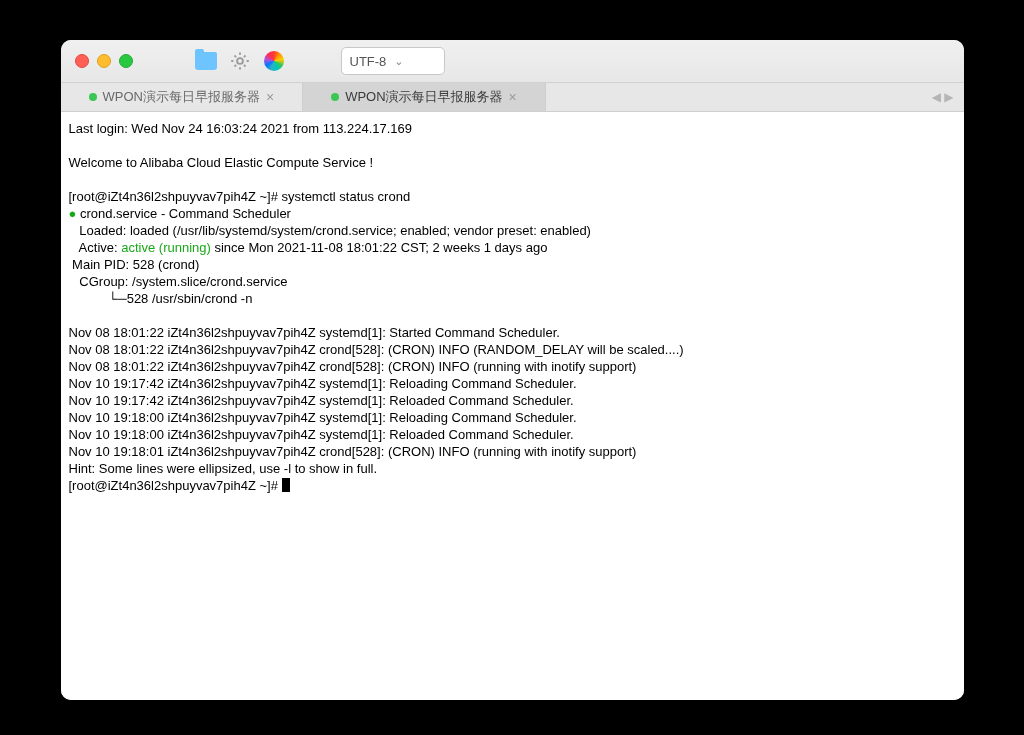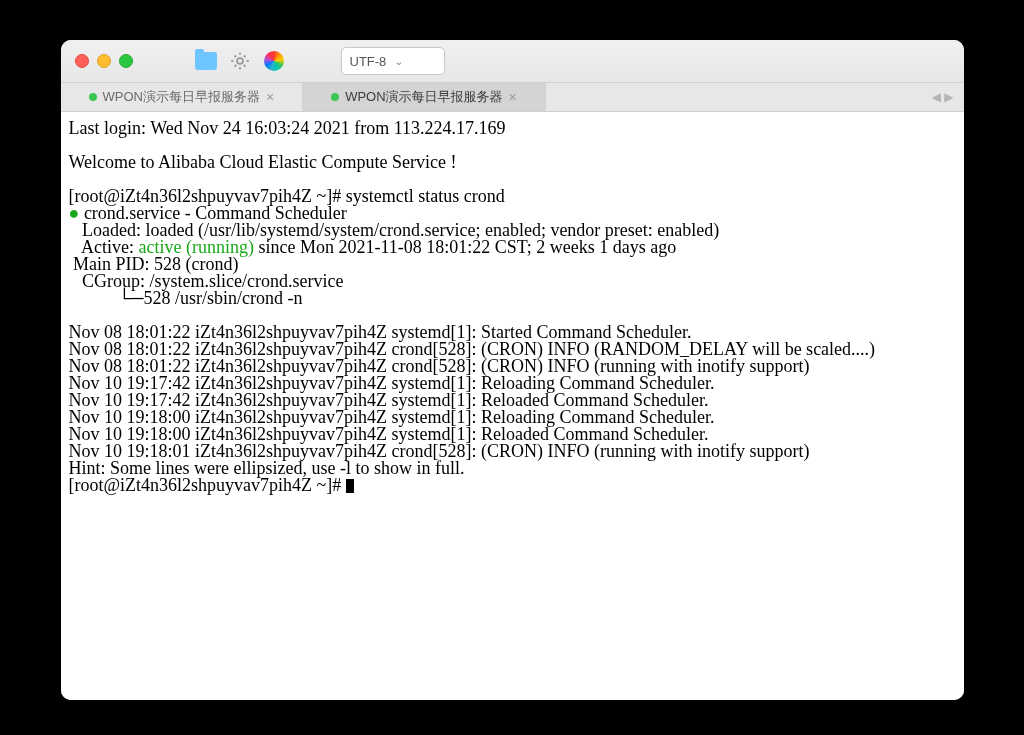--- a/index.html
+++ b/index.html
@@ -50,22 +50,22 @@
     padding:0 28px;border-right:1px solid #cfcfcf;white-space:nowrap;
   }
   .tab.active{background:#d4d4d4;color:#3b3b3b;}
   .tab .dot{width:8px;height:8px;border-radius:50%;background:#3cc653;}
   .tab .close{color:#9a9a9a;font-size:14px;line-height:1;}
   .tabbar .flex{flex:1;}
   .tab-arrows{display:flex;align-items:center;gap:6px;padding:0 10px;color:#b5b5b5;font-size:12px;}
   
   .terminal{
     flex:1;background:#fff;color:#000;
-    font-family:Liberation Serif, serif;
-    font-size:18px;line-height:17px;
+    font-family:Liberation Sans, sans-serif;
+    font-size:13px;line-height:17px;
     padding:8px 8px;white-space:pre;overflow:hidden;
   }
   .green{color:#1aa81a;}
   .dot-green{color:#1aa81a;}
   .cursor{display:inline-block;width:8px;height:14px;background:#000;vertical-align:-2px;}
 </style>
 </head>
 <body>
 
 <div class="stage">

